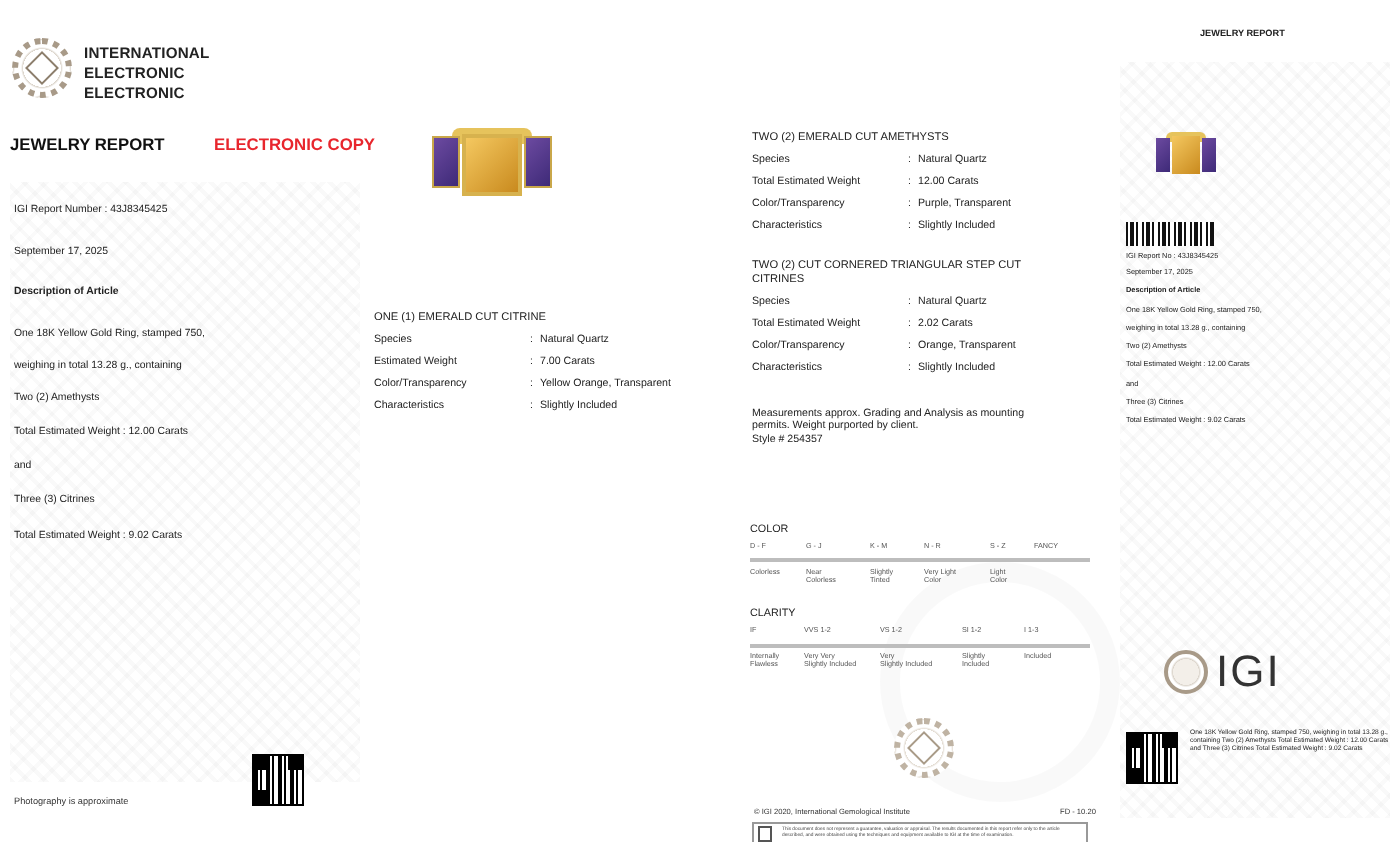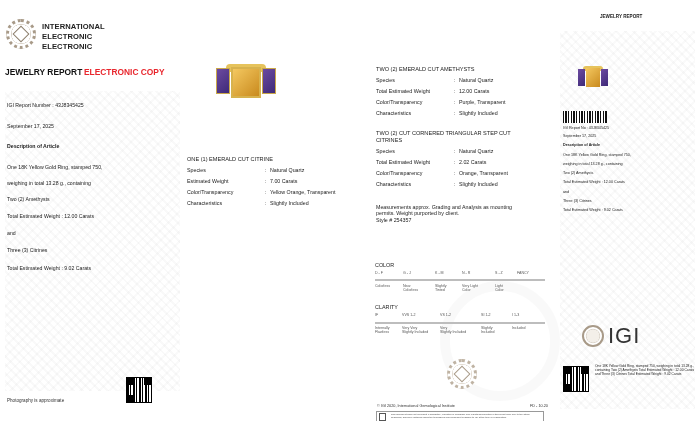--- a/index.html
+++ b/index.html
@@ -7,21 +7,21 @@
   body { position: relative; font-family: "Liberation Sans", sans-serif; color: #1a1a1a; }
 
   .abs { position: absolute; margin-top: 11px; }
 
   
   .logo-seal { left: 6px; top: 8px; width: 30px; height: 30px; border-radius: 50%;
     border: 3px dotted #a89a88; background: radial-gradient(circle, #fff 55%, #d9d2c8 56%, #fff 62%); }
   .logo-seal .inner { position:absolute; left:6px; top:6px; width:12px; height:12px; border:1px solid #8c7e6c; transform: rotate(45deg); }
   .logo-text { left: 42px; top: 11px; font-size: 7.6px; font-weight: bold; line-height: 10px; color: #222; letter-spacing: 0.1px; }
   .report-title { left: 5px; top: 56px; font-size: 8.4px; font-weight: bold; color: #111; }
-  .electronic-copy { left: 84px; top: 56px; font-size: 8.4px; font-weight: bold; color: #e8262d; }
+  .electronic-copy { left: 107px; top: 56px; font-size: 8.4px; font-weight: bold; color: #e8262d; }
 
   .left-panel { left: 5px; top: 80px; width: 175px; font-size: 5.2px; color: #222; }
   .left-panel .ln { position: absolute; left: 2px; white-space: nowrap; }
   .left-panel .bold { font-weight: bold; }
 
   .watermark { background-image: repeating-linear-gradient(45deg, rgba(0,0,0,0.025) 0 2px, transparent 2px 6px), repeating-linear-gradient(-45deg, rgba(0,0,0,0.02) 0 2px, transparent 2px 7px); }
 
   .photo-note { left: 7px; top: 387px; font-size: 4.6px; color: #333; }
   .qr { background:
       linear-gradient(#000,#000) 0 0/7px 7px no-repeat,

